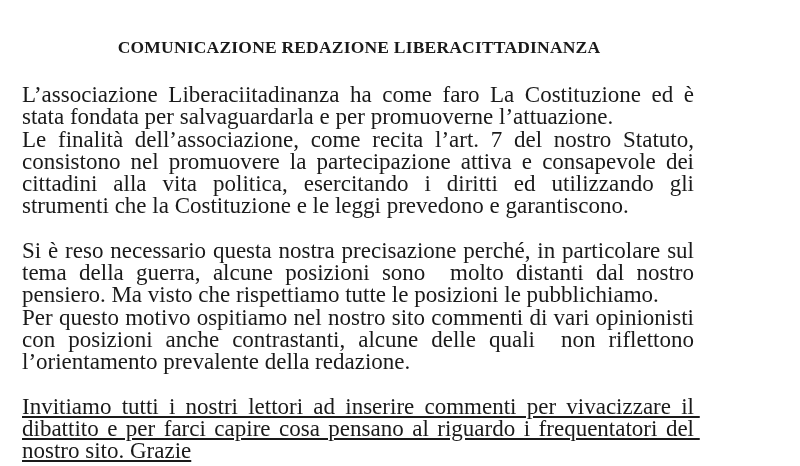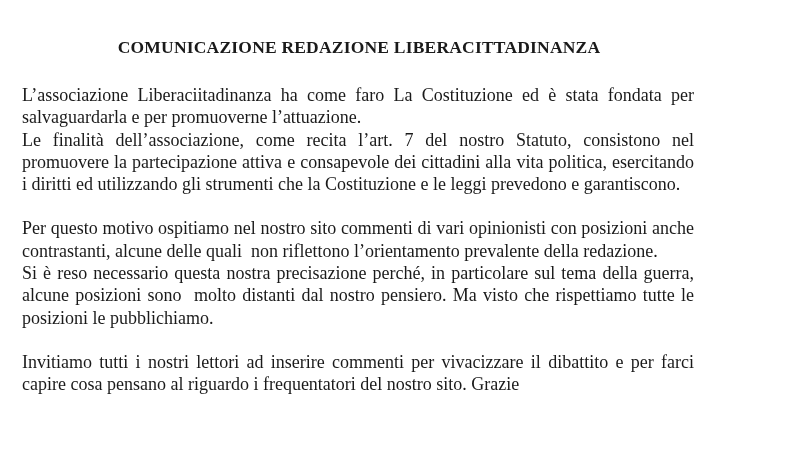--- a/index.html
+++ b/index.html
@@ -25,23 +25,23 @@
     font-size: 17.5px;
     letter-spacing: 0.2px;
     color: var(--fg);
   }
   .doc-body {
     padding: 26px 24px 0 22px;
   }
   .para-block {
     margin-bottom: 22px;
   }
-  .para-block:last-child { margin-bottom: 15px; }
+  .para-block:last-child { margin-bottom: 15px; text-decoration: underline; }
   .para-block p {
-    font-size: 18px;
+    font-size: 23px;
     line-height: 22.3px;
     text-align: justify;
     white-space: pre-wrap;   
     color: var(--fg);
   }
 </style>
 </head>
 <body>
 
 <div class="page">
@@ -49,22 +49,22 @@
   <h1 class="doc-title">COMUNICAZIONE REDAZIONE LIBERACITTADINANZA</h1>
 
   <div class="doc-body">
 
     <div class="para-block">
       <p>L’associazione Liberaciitadinanza ha come faro La Costituzione ed è stata fondata per salvaguardarla e per promuoverne l’attuazione.</p>
       <p>Le finalità dell’associazione, come recita l’art. 7 del nostro Statuto, consistono nel promuovere la partecipazione attiva e consapevole dei cittadini alla vita politica, esercitando i diritti ed utilizzando gli strumenti che la Costituzione e le leggi prevedono e garantiscono.</p>
     </div>
 
     <div class="para-block">
+      <p>Si è reso necessario questa nostra precisazione perché, in particolare sul tema della guerra, alcune posizioni sono  molto distanti dal nostro pensiero. Ma visto che rispettiamo tutte le posizioni le pubblichiamo.</p>
       <p>Per questo motivo ospitiamo nel nostro sito commenti di vari opinionisti con posizioni anche contrastanti, alcune delle quali  non riflettono l’orientamento prevalente della redazione.</p>
-      <p>Si è reso necessario questa nostra precisazione perché, in particolare sul tema della guerra, alcune posizioni sono  molto distanti dal nostro pensiero. Ma visto che rispettiamo tutte le posizioni le pubblichiamo.</p>
     </div>
 
     <div class="para-block">
       <p>Invitiamo tutti i nostri lettori ad inserire commenti per vivacizzare il dibattito e per farci capire cosa pensano al riguardo i frequentatori del nostro sito. Grazie</p>
     </div>
 
   </div>
 </div>
 
 </body></html>

